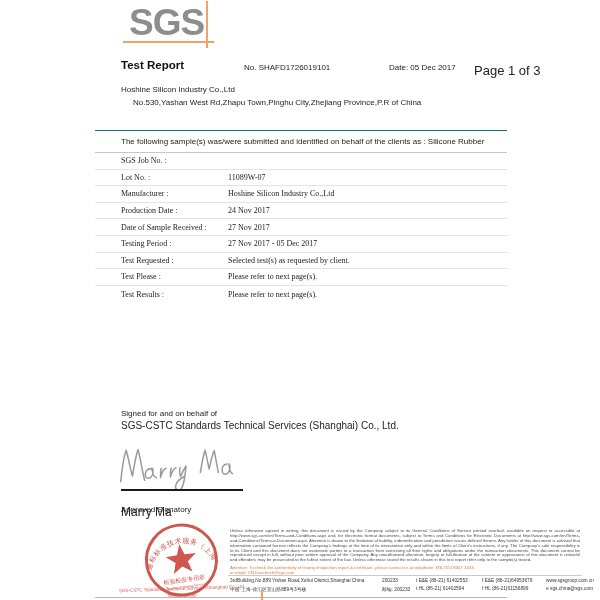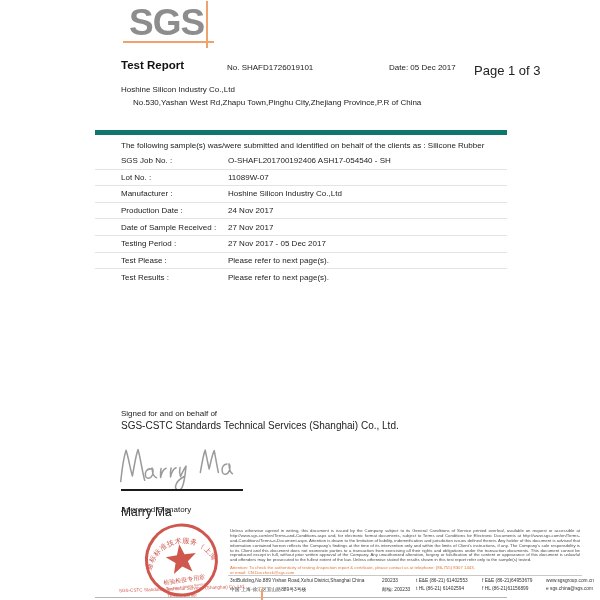--- a/index.html
+++ b/index.html
@@ -5,32 +5,32 @@
   html,body{margin:0;padding:0;}
   body{width:600px;height:600px;background:#fff;font-family:"Liberation Sans",sans-serif;position:relative;overflow:hidden;color:#222;}
   .abs{position:absolute;}
   svg{overflow:visible;}
 
   
   .logo-text{left:129px;top:2px;font-size:37px;font-weight:bold;color:#8d8d8d;letter-spacing:-1px;}
   .logo-hline{left:123px;top:41px;width:91px;height:2px;background:#f0a26b;}
   .logo-vline{left:206px;top:1px;width:2px;height:47px;background:#f0a26b;}
   .doc-type{left:121px;top:59px;font-size:11.5px;font-weight:bold;color:#111;}
-  .report-no{left:227px;top:63px;font-size:8px;}
+  .report-no{left:244px;top:63px;font-size:8px;}
   .report-date{left:362px;top:63px;font-size:8px;margin-left:27px;}
   .report-page{left:444px;top:63px;font-size:13px;padding-left:30px;}
 
   
   .client-name{left:121px;top:85px;font-size:8px;}
   .client-address{left:121px;top:98px;font-size:8px;padding-left:12px;}
 
   
-  .sample-band{left:95px;top:130px;width:412px;height:40px;border-top:5px solid #0f766e;border-bottom:1px solid #c8c8c8;box-sizing:border-box;}
+  .sample-band{left:95px;top:130px;width:412px;height:23px;border-top:1px solid #0f766e;border-bottom:1px solid #c8c8c8;box-sizing:border-box;}
   .sample-band .t{padding:6px 0 0 26px;font-size:8px;}
-  .fields{left:95px;top:153px;width:412px;}
+  .fields{left:95px;top:153px;width:412px;font-family:Liberation Serif, serif;}
   .frow{height:16.6px;display:flex;align-items:center;padding-left:26px;border-bottom:1px solid #e4e4e4;box-sizing:border-box;font-size:8px;}
   .frow:last-child{border-bottom:none;}
   .frow .lbl{width:107px;flex:none;}
   .frow .val{flex:1;}
 
   
   .sig-line1{left:121px;top:409px;font-size:8px;text-align:right;}
   .sig-line2{left:121px;top:420px;font-size:10px;}
   .sig-svg{left:114px;top:436px;}
   .sig-underline{left:121px;top:489px;width:122px;height:2px;background:#1a1a1a;}
@@ -69,41 +69,44 @@
 <div class="abs client-name">Hoshine Silicon Industry Co.,Ltd</div>
 <div class="abs client-address">No.530,Yashan West Rd,Zhapu Town,Pinghu City,Zhejiang Province,P.R of China</div>
 
 <div class="abs sample-band">
   <div class="t">The following sample(s) was/were submitted and identified on behalf of the clients as : Silicone Rubber</div>
 </div>
 
 <div class="abs fields">
   <div class="frow">
       <span class="lbl">SGS Job No. :</span>
-      <span class="val">O-SHAFL201700192406 ASH17-054540 - SH</span>
     </div>
   <div class="frow">
       <span class="lbl">Lot No. :</span>
       <span class="val">11089W-07</span>
     </div>
   <div class="frow">
       <span class="lbl">Manufacturer :</span>
       <span class="val">Hoshine Silicon Industry Co.,Ltd</span>
     </div>
   <div class="frow">
       <span class="lbl">Production Date :</span>
       <span class="val">24 Nov 2017</span>
     </div>
   <div class="frow">
       <span class="lbl">Date of Sample Received :</span>
       <span class="val">27 Nov 2017</span>
     </div>
   <div class="frow">
       <span class="lbl">Testing Period :</span>
       <span class="val">27 Nov 2017 - 05 Dec 2017</span>
+    </div>
+  <div class="frow">
+      <span class="lbl">Test Requested :</span>
+      <span class="val">Selected test(s) as requested by client.</span>
     </div>
   <div class="frow">
       <span class="lbl">Test Please :</span>
       <span class="val">Please refer to next page(s).</span>
     </div>
   <div class="frow">
       <span class="lbl">Test Results :</span>
       <span class="val">Please refer to next page(s).</span>
     </div>
 </div>

